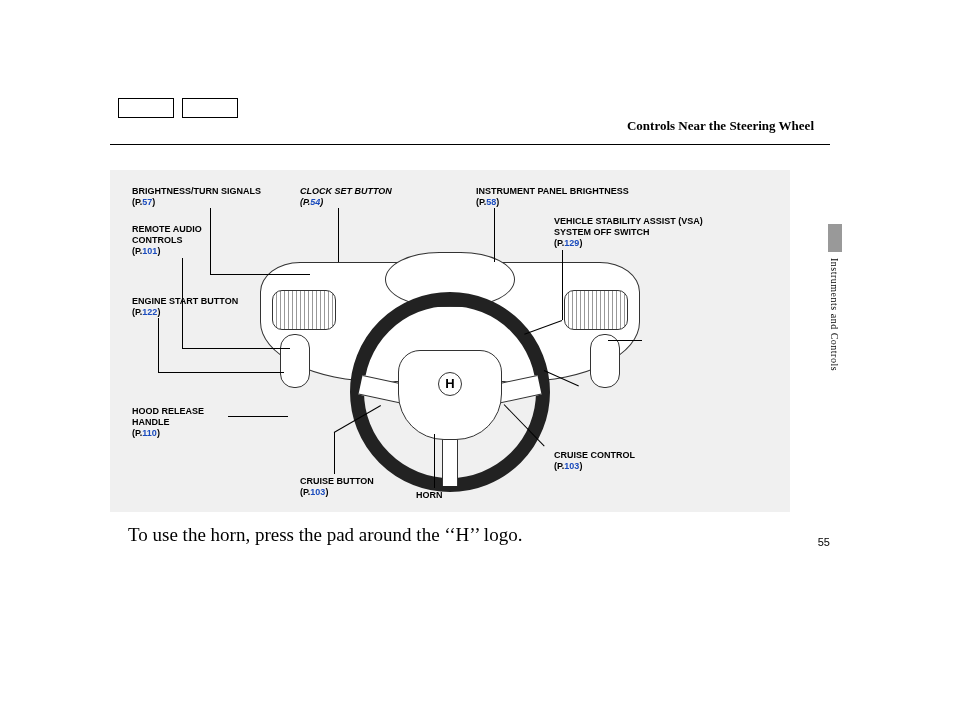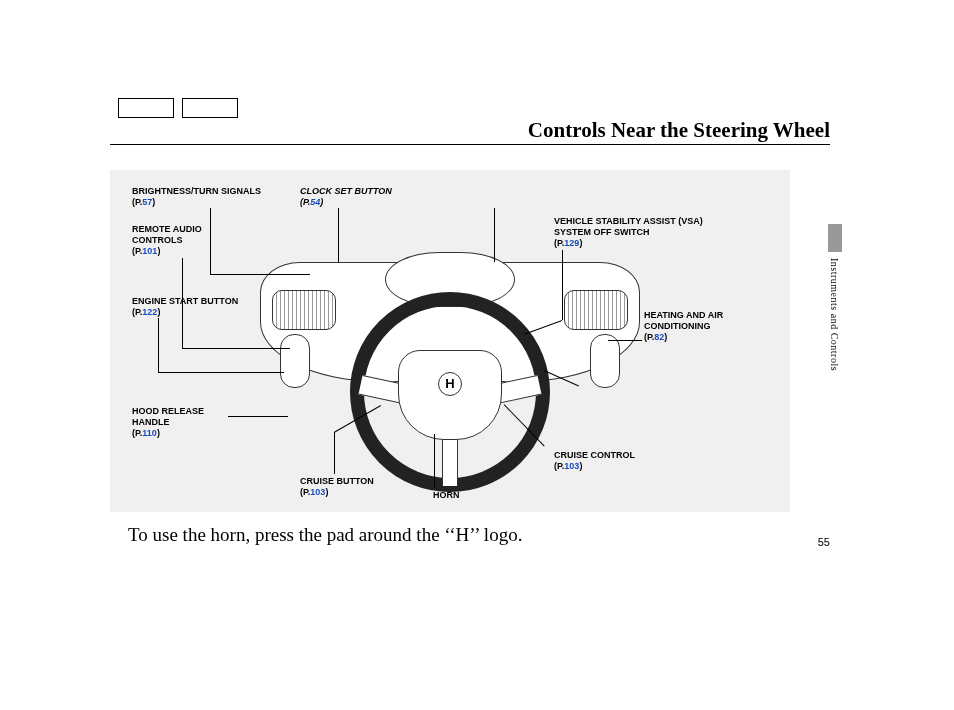--- a/index.html
+++ b/index.html
@@ -19,25 +19,25 @@
     gap: 8px;
   }
   .top-boxes div {
     width: 56px;
     height: 20px;
     border: 1px solid #000;
     background: #fff;
   }
   .title {
     position: absolute;
-    right: 124px;
+    right: 140px;
     top: 118px;
     font-family: Georgia, serif;
     font-weight: bold;
-    font-size: 21px;
+    font-size: 13px;
     margin-left: 12px;
   }
   .hr {
     position: absolute;
     left: 110px;
     top: 144px;
     width: 720px;
     height: 1px;
     background: #000;
   }
@@ -244,51 +244,51 @@
     <span class="ref"><b>(P.</b><span class="pg">110</span><b>)</b></span>
   </div>
   <div class="line" style="left:118px; top:246px; width:60px; height:1px;"></div>
 
   <div class="callout" style="left:190px; top:16px;font-style:italic;">
     <span class="head">CLOCK SET BUTTON</span>
     <span class="ref"><b>(P.</b><span class="pg">54</span><b>)</b></span>
   </div>
   <div class="line" style="left:228px; top:38px; width:1px; height:54px;"></div>
 
+  <div class="callout" style="left:366px; top:16px;">
+    <span class="head">INSTRUMENT PANEL BRIGHTNESS</span>
+    <span class="ref"><b>(P.</b><span class="pg">58</span><b>)</b></span>
+  </div>
   <div class="line" style="left:384px; top:38px; width:1px; height:54px;"></div>
 
   <div class="callout" style="left:444px; top:46px; width:170px;">
     <span class="head">VEHICLE STABILITY ASSIST (VSA) SYSTEM OFF SWITCH</span>
     <span class="ref"><b>(P.</b><span class="pg">129</span><b>)</b></span>
   </div>
   <div class="line" style="left:452px; top:80px; width:1px; height:70px;"></div>
   <div class="line" style="left:452px; top:150px; width:40px; height:1px; transform-origin:left; transform:rotate(160deg);"></div>
 
-  <div class="callout" style="left:534px; top:140px; width:120px;">
-    <span class="head">HEATING AND AIR CONDITIONING</span>
-    <span class="ref"><b>(P.</b><span class="pg">82</span><b>)</b></span>
-  </div>
   <div class="line" style="left:498px; top:170px; width:34px; height:1px;"></div>
 
   <div class="line" style="left:434px; top:200px; width:38px; height:1px; transform-origin:left; transform:rotate(24deg);"></div>
 
   <div class="callout" style="left:444px; top:280px;">
     <span class="head">CRUISE CONTROL</span>
     <span class="ref"><b>(P.</b><span class="pg">103</span><b>)</b></span>
   </div>
   <div class="line" style="left:394px; top:234px; width:58px; height:1px; transform-origin:left; transform:rotate(46deg);"></div>
 
   <div class="callout" style="left:190px; top:306px;">
     <span class="head">CRUISE BUTTON</span>
     <span class="ref"><b>(P.</b><span class="pg">103</span><b>)</b></span>
   </div>
   <div class="line" style="left:224px; top:262px; width:1px; height:42px;"></div>
   <div class="line" style="left:224px; top:262px; width:54px; height:1px; transform-origin:left; transform:rotate(-30deg);"></div>
 
-  <div class="callout" style="left:306px; top:320px;margin-left:17px;">
+  <div class="callout" style="left:306px; top:320px;">
     <span class="head">HORN</span>
   </div>
   <div class="line" style="left:324px; top:264px; width:1px; height:54px;"></div>
 
 </div>
 
 <div class="caption">To use the horn, press the pad around the ‘‘H’’ logo.</div>
 <div class="page-num">55</div>
 
 </body></html>

